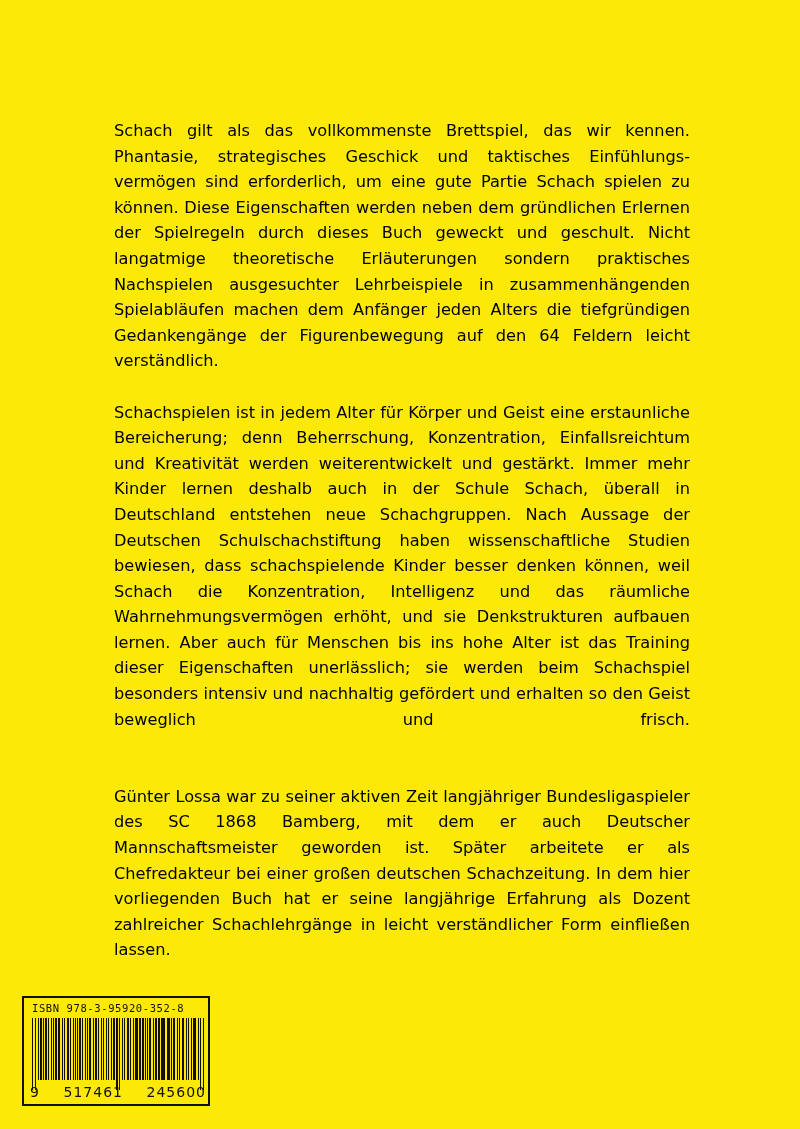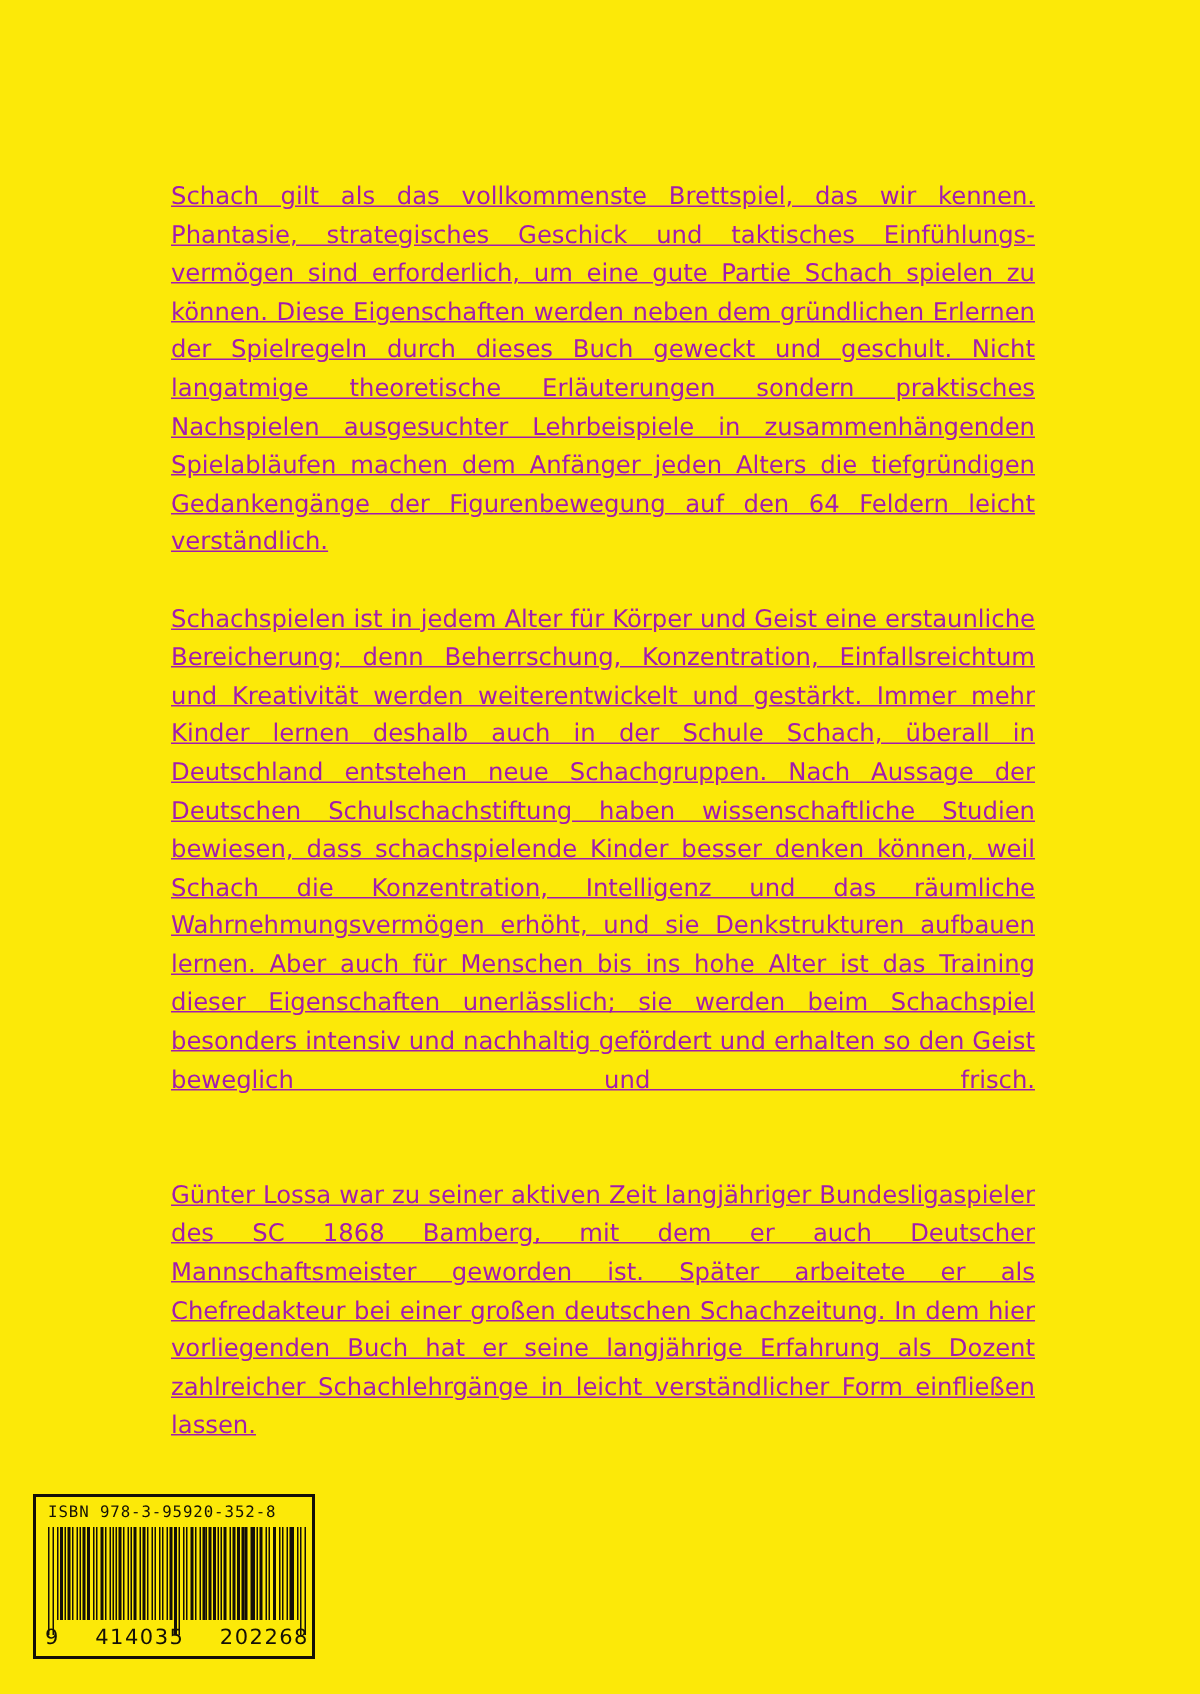--- a/index.html
+++ b/index.html
@@ -18,28 +18,27 @@
     position: absolute;
     left: 0; top: 0;
     width: 800px;
     height: 1129px;
   }
   .blurb {
     position: absolute;
     left: 114px;
     top: 118px;
     width: 576px;
-    color: #a21caf;
+    color: #000000;
     font-size: 16.2px;
     line-height: 25.6px;
     text-align: justify;
     text-justify: inter-word;
     -webkit-hyphens: manual;
     hyphens: manual;
-    text-decoration: underline;
   }
   .blurb p {
     margin: 0 0 0 0;
     text-align: justify;
   }
   .blurb p + p {
     margin-top: 0px;
   }
   .blurb p.gap {
     margin-top: 26px;
@@ -245,18 +244,18 @@
         <span class="bar" style="width:3px"></span>
         <span style="display:inline-block;width:2px"></span>
         <span class="bar" style="width:2px"></span>
         <span style="display:inline-block;width:2px"></span>
         <span class="bar tall" style="width:2px"></span>
         <span style="display:inline-block;width:2px"></span>
         <span class="bar tall" style="width:2px"></span>
       </div>
     <div class="digits">
       <span>9</span>
-      <span>414035</span>
-      <span>202268</span>
+      <span>517461</span>
+      <span>245600</span>
     </div>
   </div>
 
 </div>
 
 </body></html>

